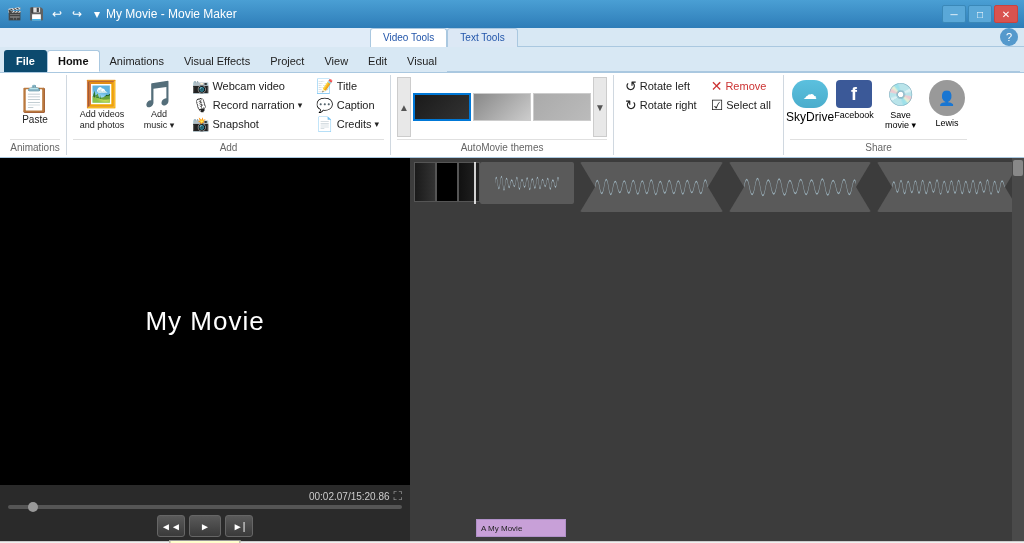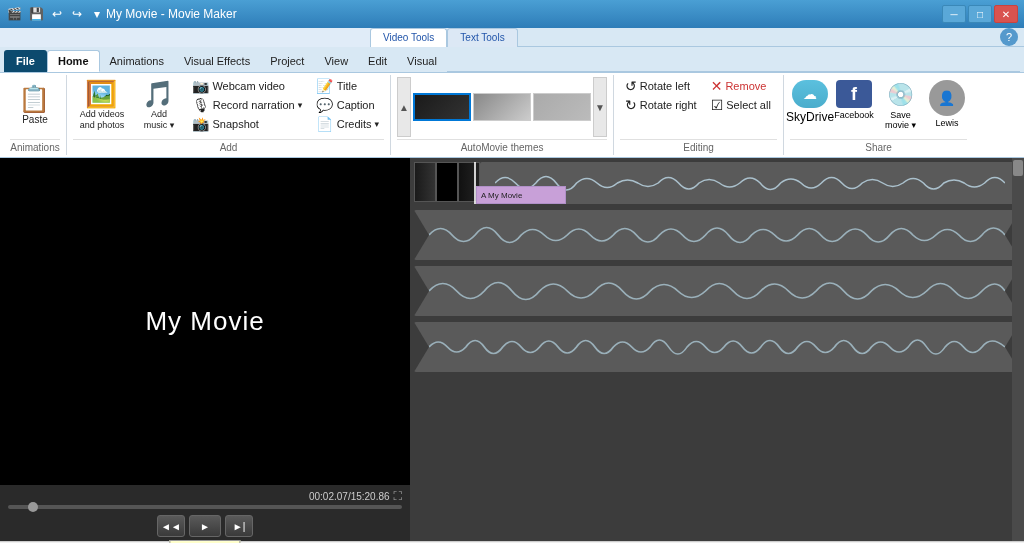--- a/index.html
+++ b/index.html
@@ -258,21 +258,21 @@
       flex-direction: column;
       overflow: hidden;
       position: relative;
     }
     .timeline-tracks {
       flex: 1;
       overflow-y: auto;
       overflow-x: hidden;
       padding: 4px;
       display: flex;
-      flex-direction: column;
+      flex-direction: row;
       gap: 6px;
     }
     .timeline-tracks::-webkit-scrollbar { width: 8px; }
     .timeline-tracks::-webkit-scrollbar-track { background: #3c3c3c; }
     .timeline-tracks::-webkit-scrollbar-thumb { background: #666; border-radius: 4px; }
 
     
     .track {
       height: 50px;
       background: #5a5a5a;
@@ -514,21 +514,20 @@
         <div class="rb-small remove-btn">
           <span class="icon" style="color:#cc3333;">✕</span>
           <span style="color:#cc3333;">Remove</span>
         </div>
         <div class="rb-small">
           <span class="icon">☑</span>
           <span>Select all</span>
         </div>
       </div>
     </div>
-    <div class="ribbon-group-label">Editing</div>
   </div>
 
   <div class="ribbon-group" style="min-width:180px;">
     <div class="ribbon-group-content">
 
       <div class="share-icon-btn">
         <div class="cloud-icon">
           <span style="color:white;font-size:14px;">☁</span>
         </div>
         <div style="font-size:12px;text-align:right;">SkyDrive</div>

